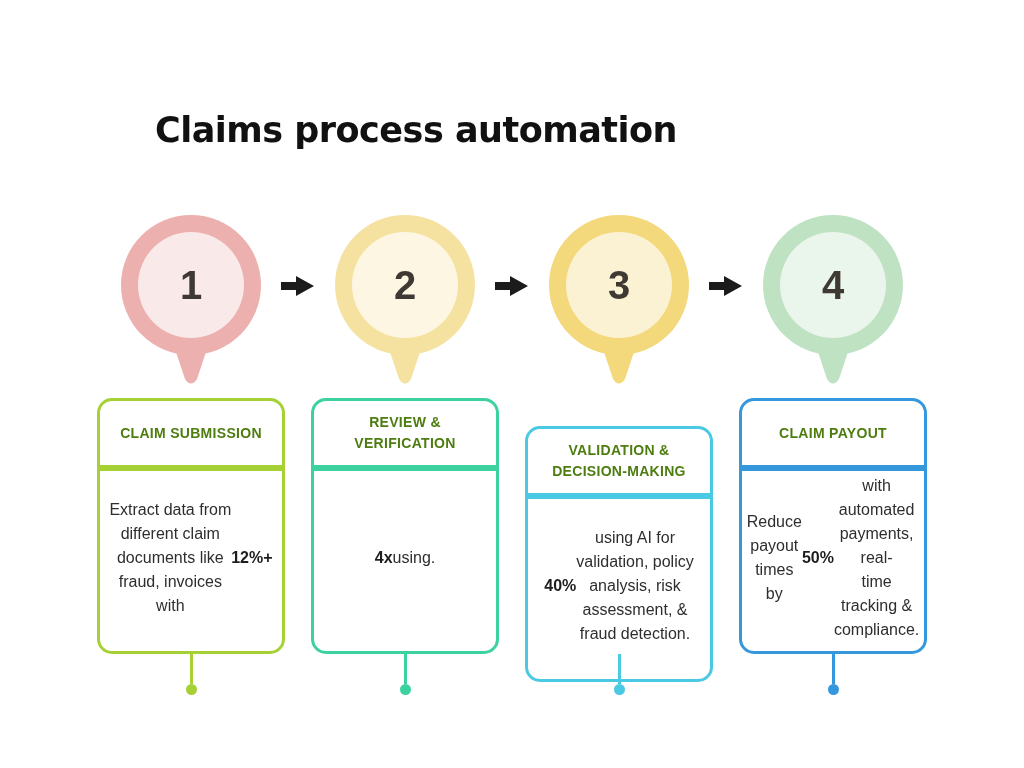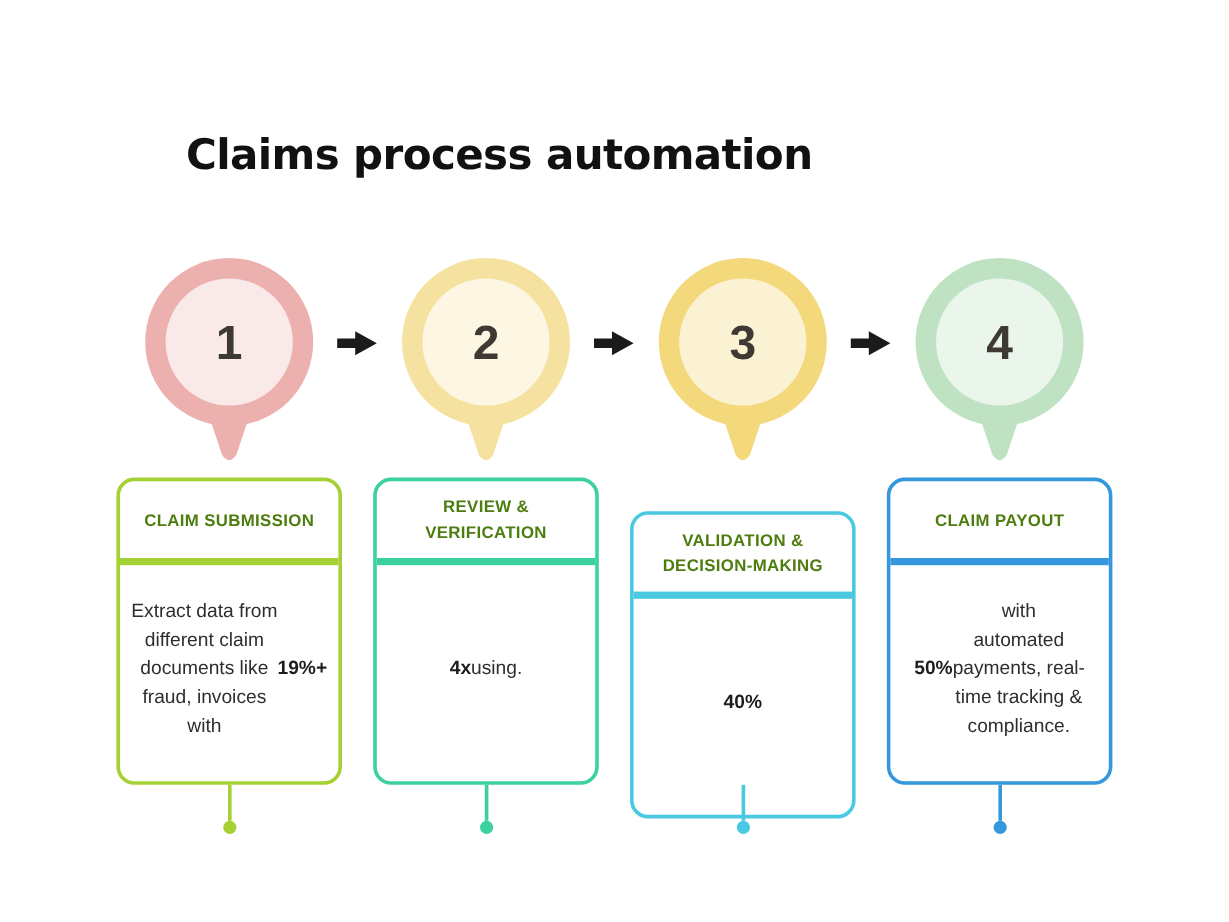--- a/index.html
+++ b/index.html
@@ -96,35 +96,40 @@
       <path d="M2,9 h15 v-6 l18,10 -18,10 v-6 h-15 z" stroke-width="2" stroke-linejoin="round" fill="#1b1b1b"></path>
     </svg>
 </div>
 
 <div class="card card-1" style="border-color: rgb(165, 209, 52);">
   <div class="card-header" style="border-bottom-color: rgb(165, 209, 52);">CLAIM SUBMISSION</div>
   <div class="card-body"><span>Extract data from
 different claim
 documents like
 fraud, invoices
-with </span><b>19%+</b></div>
+with </span><b>12%+</b></div>
 </div>
 <div class="card card-2" style="border-color: rgb(59, 210, 160);">
   <div class="card-header" style="border-bottom-color: rgb(59, 210, 160);">REVIEW &amp;
 VERIFICATION</div>
   <div class="card-body"><b>4x</b><span> using.</span></div>
 </div>
 <div class="card card-3" style="border-color: rgb(74, 201, 226);">
   <div class="card-header" style="border-bottom-color: rgb(74, 201, 226);">VALIDATION &amp;
 DECISION-MAKING</div>
-  <div class="card-body"><b>40%</b></div>
+  <div class="card-body"><b>40%</b><span> using AI for
+validation, policy
+analysis, risk
+assessment, &amp;
+fraud detection.</span></div>
 </div>
 <div class="card card-4" style="border-color: rgb(53, 152, 220);">
   <div class="card-header" style="border-bottom-color: rgb(53, 152, 220);">CLAIM PAYOUT</div>
-  <div class="card-body"><b>50%</b><span> with
+  <div class="card-body"><span>Reduce payout
+times by </span><b>50%</b><span> with
 automated
 payments, real-
 time tracking &amp;
 compliance.</span></div>
 </div>
 
 <div class="stem stem-1" style="background-color: rgb(165, 209, 52);"></div>
 <div class="stem stem-2" style="background-color: rgb(59, 210, 160);"></div>
 <div class="stem stem-3" style="background-color: rgb(74, 201, 226);"></div>
 <div class="stem stem-4" style="background-color: rgb(53, 152, 220);"></div>

